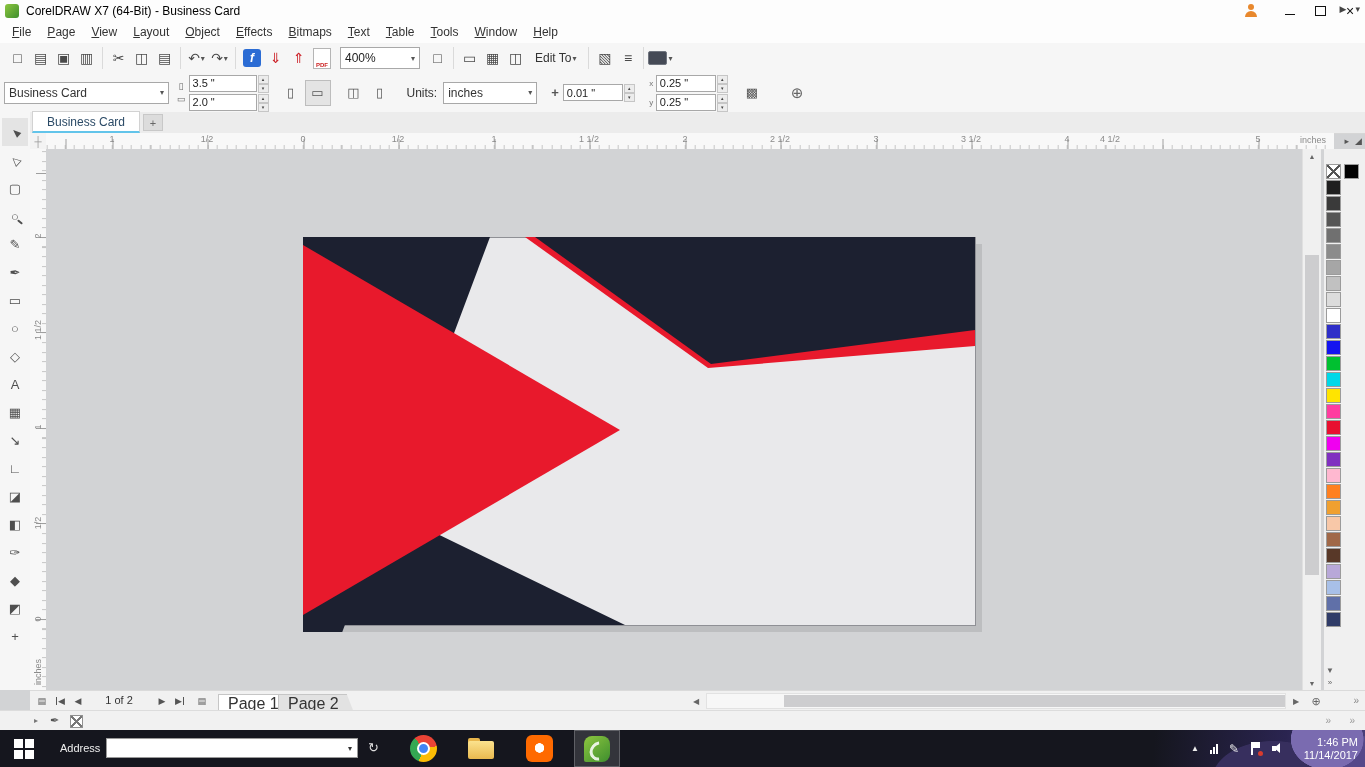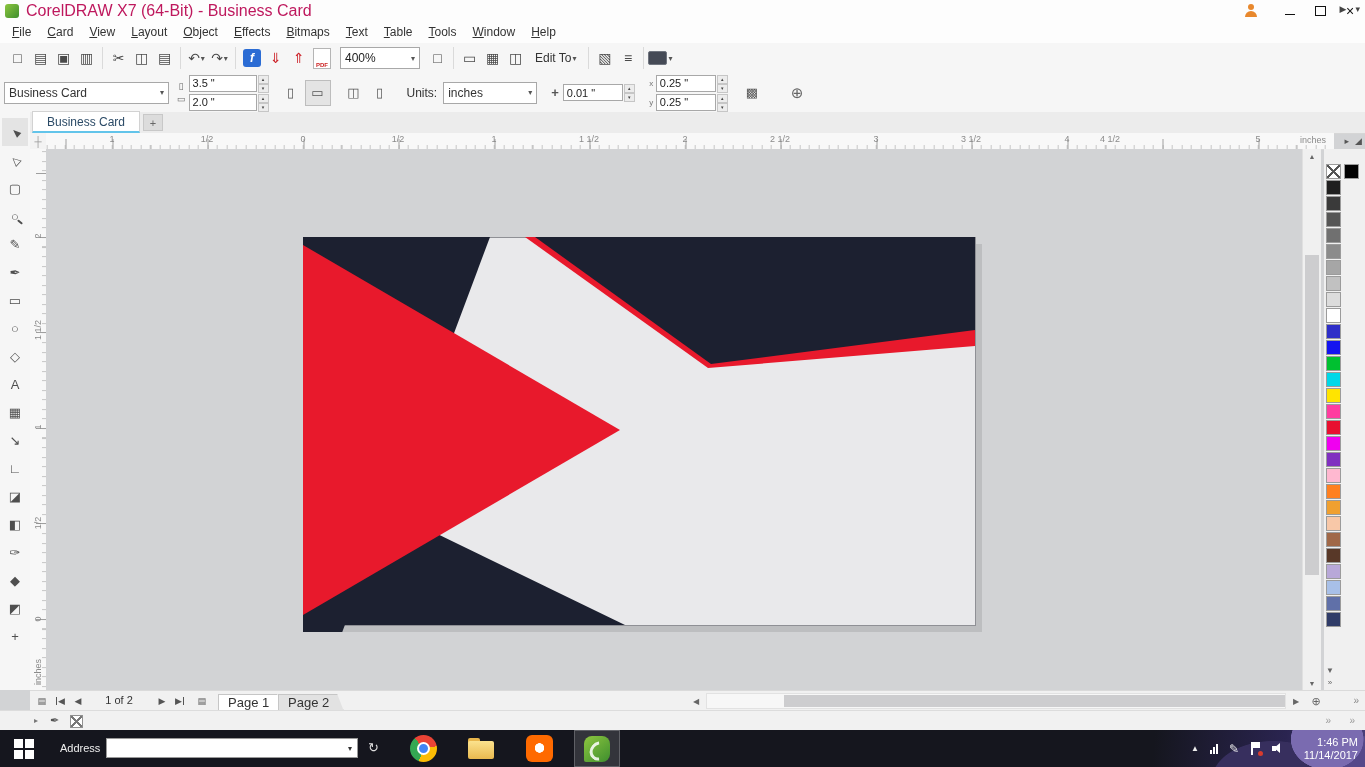--- a/index.html
+++ b/index.html
@@ -2,21 +2,21 @@
 <html><head>
 <meta charset="utf-8">
 <style>
   html,body{margin:0;padding:0;background:#222;}
   .window{position:relative;width:1365px;height:767px;background:#d2d3d5;overflow:hidden;
           font-family:"Liberation Sans",sans-serif;font-size:12px;color:#333;}
 
   
   .titlebar{position:absolute;left:0;top:0;right:0;height:21px;background:#fdfdfd;border-bottom:1px solid #ececec;display:flex;align-items:center;}
   .app-icon{width:14px;height:14px;margin-left:5px;border-radius:3px;background:linear-gradient(135deg,#8dc63f,#3e8e2e);}
-  .title-text{margin-left:7px;font-size:16px;color:#be185d;}
+  .title-text{margin-left:7px;font-size:12px;color:#000000;}
   .cap-group{position:absolute;right:0;top:0;height:21px;display:flex;align-items:center;}
   .person{width:16px;height:15px;position:relative;margin-right:16px;}
   .person::before{content:"";position:absolute;left:5px;top:1px;width:6px;height:6px;border-radius:50%;background:#e8882d;}
   .person::after{content:"";position:absolute;left:2px;top:8px;width:12px;height:6px;border-radius:6px 6px 0 0;background:#e8882d;}
   .capbtn{width:30px;height:21px;display:flex;align-items:center;justify-content:center;}
   .mini{width:10px;height:1px;background:#111;margin-top:8px;}
   .resto{width:9px;height:8px;border:1px solid #111;background:#fdfdfd;position:relative;}
   .resto::before{content:"";position:absolute;left:2px;top:-4px;width:8px;height:7px;border:1px solid #111;z-index:-1;}
   .closex{font-size:14px;color:#111;line-height:1;}
 
@@ -102,21 +102,21 @@
   .sw{width:15px;height:15px;border:1px solid #9b9b9b;box-sizing:border-box;flex:0 0 auto;}
   .sw-none{background:linear-gradient(45deg,transparent 44%,#555 44% 56%,transparent 56%),linear-gradient(135deg,transparent 44%,#555 44% 56%,transparent 56%),#fff;}
   .pal-black{position:absolute;left:20px;top:15px;width:15px;height:15px;border:1px solid #9b9b9b;box-sizing:border-box;}
   .pal-bottom{position:absolute;left:2px;bottom:3px;display:flex;flex-direction: column;align-items:center;gap:3px;color:#666;font-size:8px;}
 
   
   .pagenav{position:absolute;left:30px;top:690px;width:1335px;height:20px;background:#f1f1f1;border-top:1px solid #dadada;}
   .pn-ico{position:absolute;top:2px;width:16px;height:16px;display:flex;align-items:center;justify-content:center;font-size:9px;color:#555;}
   .pn-first::before,.pn-last::after{content:"";width:1px;height:8px;background:#555;margin:0 1px;}
   .pn-counter{position:absolute;left:58px;top:3px;width:62px;text-align:center;font-size:11px;color:#333;}
-  .ptab{position:absolute;top:3px;height:17px;display:flex;padding:0 14px 0 9px;font-size:13px;color:#333;background:#e2e2e2;border:1px solid #c6c6c6;border-bottom:none;clip-path:polygon(0 0,calc(100% - 7px) 0,100% 100%,0 100%);}
+  .ptab{position:absolute;top:3px;height:17px;display:flex;align-items:center;padding:0 14px 0 9px;font-size:16px;color:#333;background:#e2e2e2;border:1px solid #c6c6c6;border-bottom:none;clip-path:polygon(0 0,calc(100% - 7px) 0,100% 100%,0 100%);}
   .ptab.active{background:#fff;}
   .hs-btn{position:absolute;top:2px;width:16px;height:16px;display:flex;align-items:center;justify-content:center;font-size:8px;color:#666;}
   .hs-track{position:absolute;left:676px;top:2px;width:580px;height:16px;background:#f7f7f7;border:1px solid #e2e2e2;box-sizing:border-box;}
   .hs-thumb{position:absolute;left:77px;top:1px;height:12px;width:501px;background:#cdcdcf;}
   .pn-chev{position:absolute;right:6px;top:4px;color:#888;font-size:10px;}
 
   
   .statusbar{position:absolute;left:0;top:710px;width:1365px;height:20px;background:#f1f1f1;border-top:1px solid #dcdcdc;}
   .st-arrow{position:absolute;left:34px;top:5px;font-size:8px;color:#777;}
   .st-pen{position:absolute;left:50px;top:3px;font-size:11px;color:#555;}
@@ -182,21 +182,21 @@
           <span class="resto"></span>
         </div>
       <div class="capbtn">
           <span class="closex">×</span>
         </div>
     </div>
   </div>
 
   <div class="menubar">
     <span class="menu-item">File</span>
-    <span class="menu-item">Card</span>
+    <span class="menu-item">Page</span>
     <span class="menu-item">View</span>
     <span class="menu-item">Layout</span>
     <span class="menu-item">Object</span>
     <span class="menu-item">Effects</span>
     <span class="menu-item">Bitmaps</span>
     <span class="menu-item">Text</span>
     <span class="menu-item">Table</span>
     <span class="menu-item">Tools</span>
     <span class="menu-item">Window</span>
     <span class="menu-item">Help</span>

